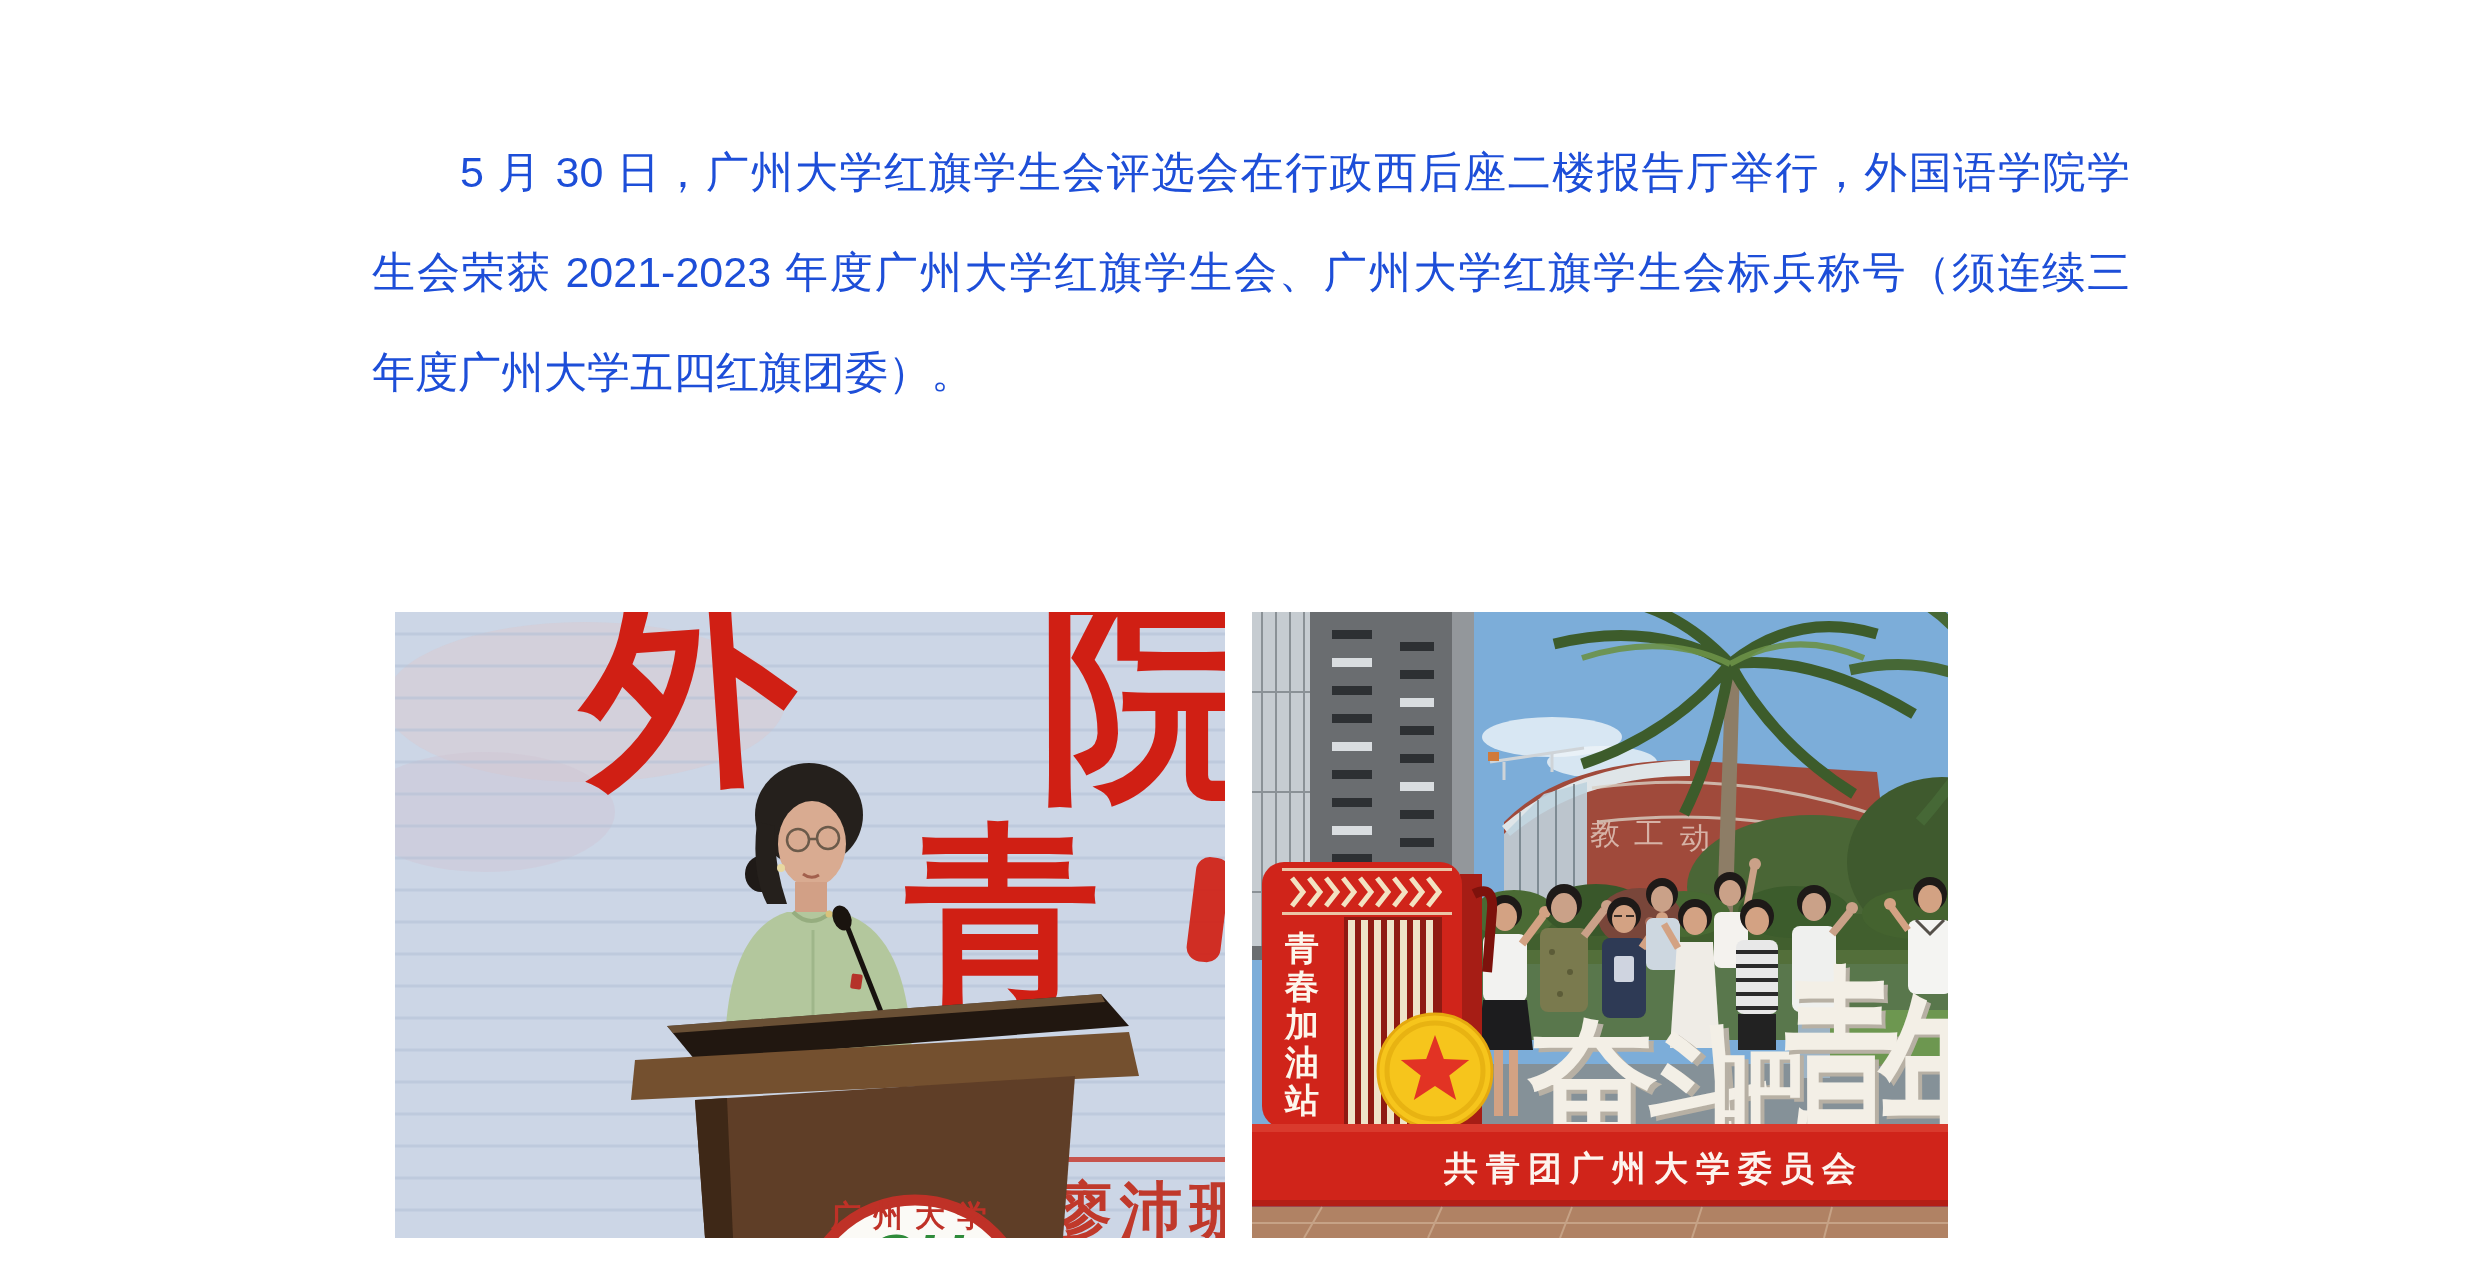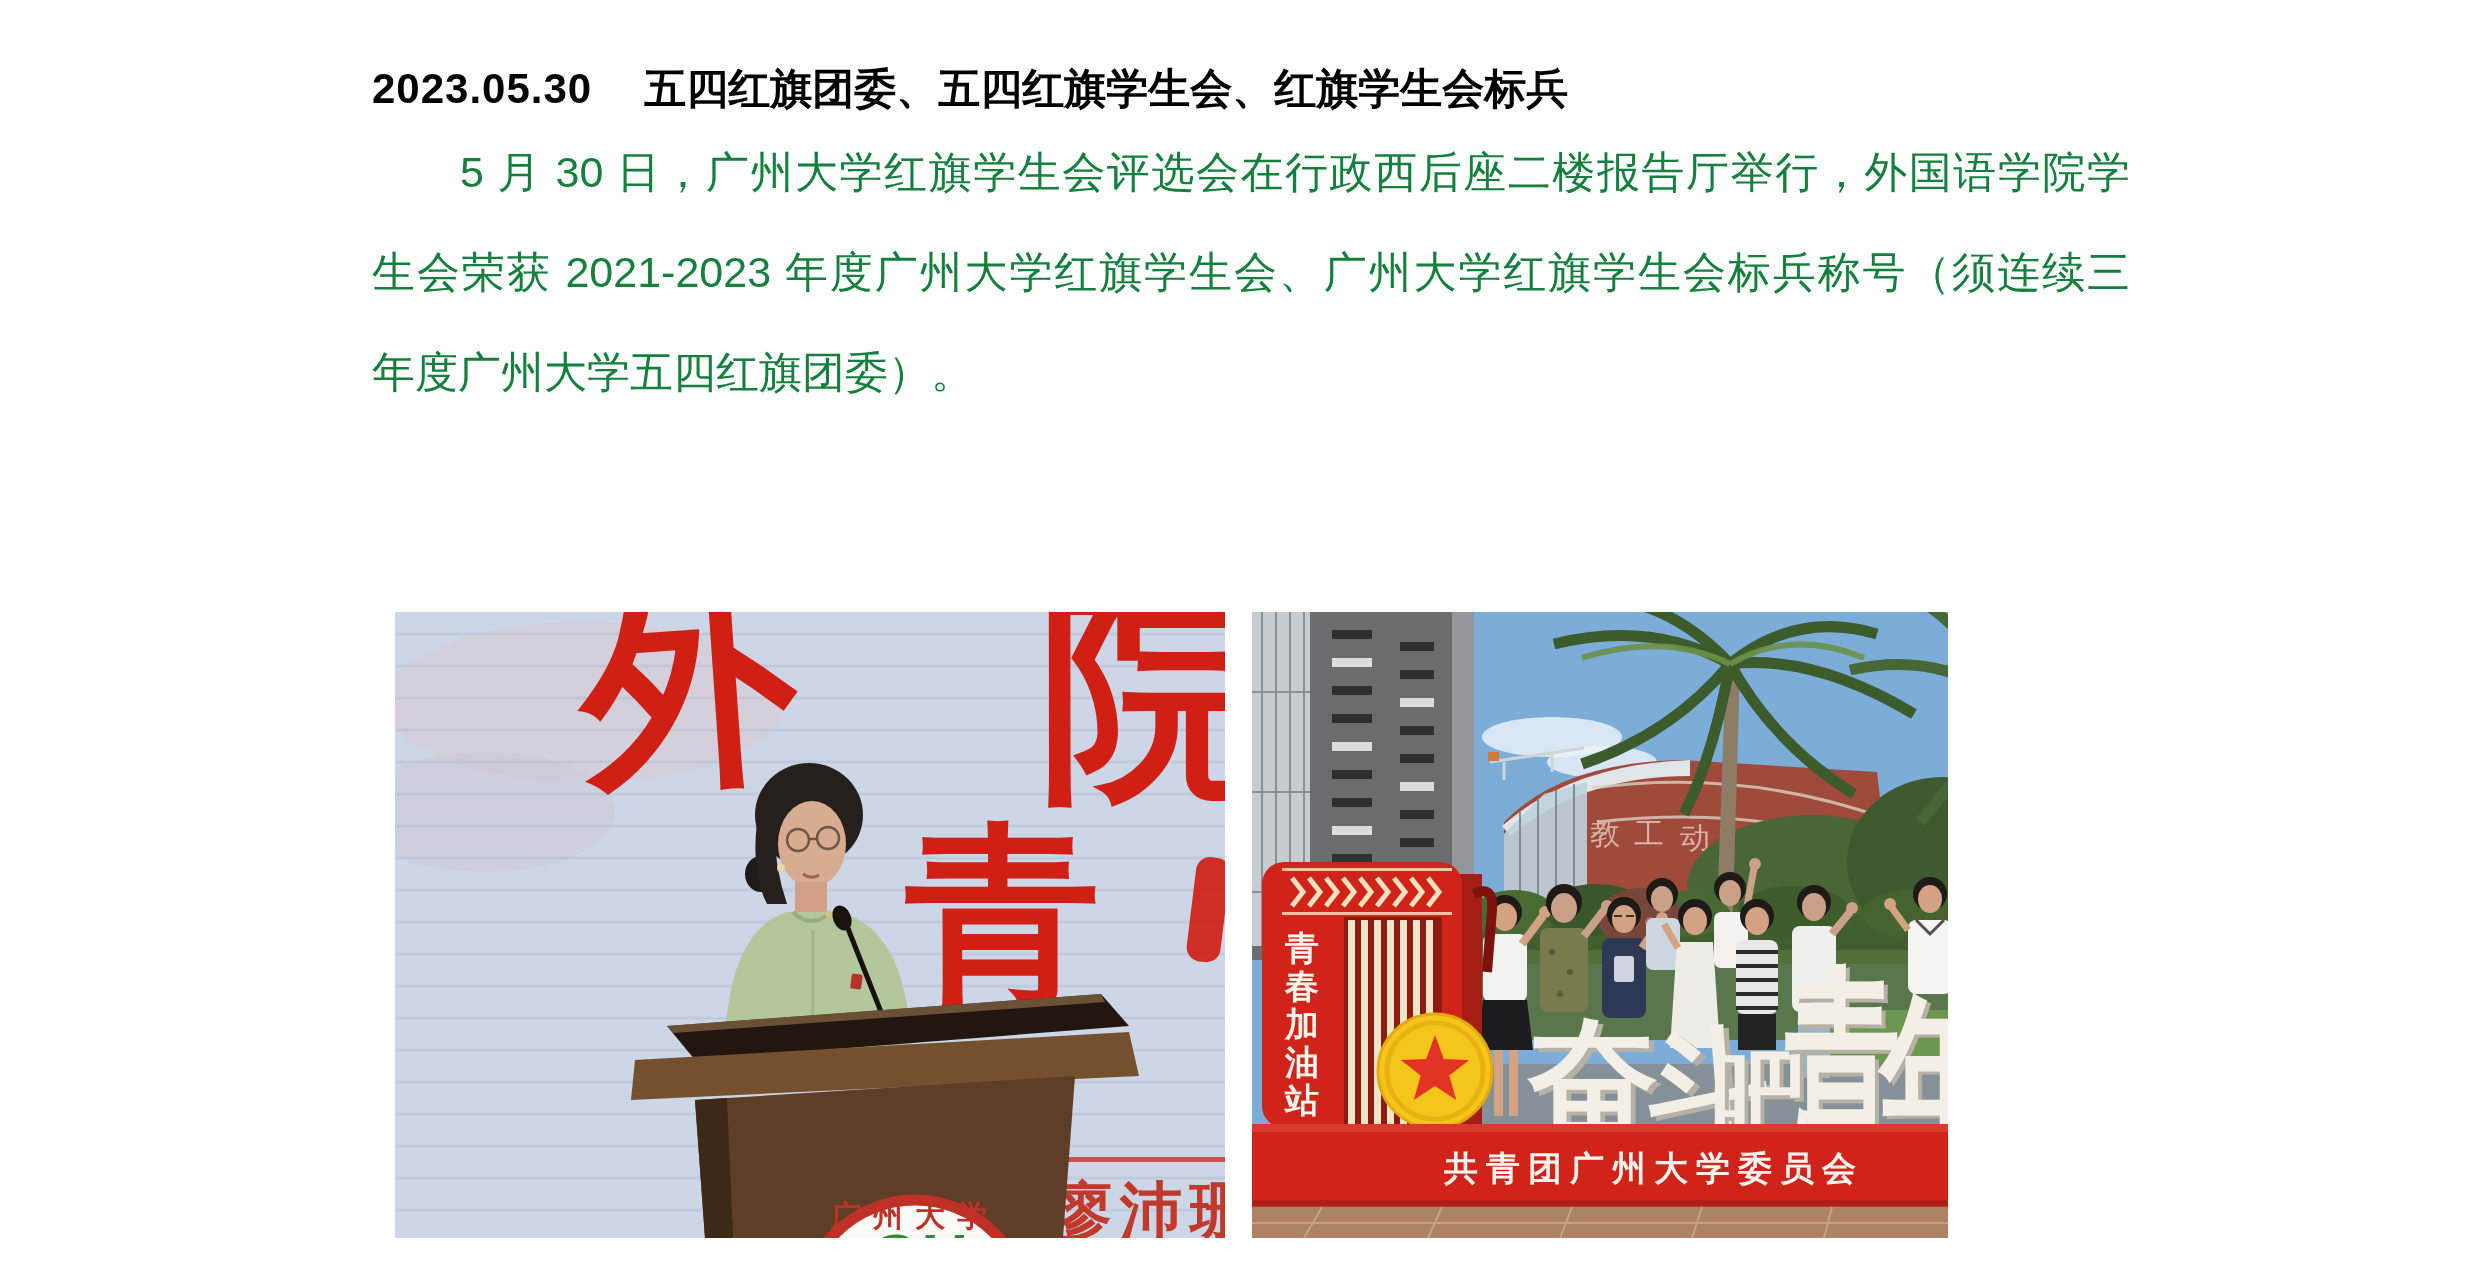--- a/index.html
+++ b/index.html
@@ -9,43 +9,39 @@
   }
   .doc-title{
     position:absolute;left:372px;top:36px;display:flex;align-items:baseline;
     font-weight:bold;font-size:42px;color:#000;line-height:1.2;white-space:nowrap;
   }
   .doc-title .date{margin-right:52px;letter-spacing:1px;}
   .para{position:absolute;left:372px;width:1758px;}
   .para-1{top:122px;}
   .para-2{top:424px;}
   .line{
-    height:100px;line-height:100px;font-size:43px;color:#15803d;
+    height:100px;line-height:100px;font-size:43px;color:#1d4ed8;
     text-align:left;overflow:hidden;
   }
   .line.full{text-align:justify;text-align-last:justify;}
   .line.indent{text-indent:88px;}
   .photos{position:absolute;top:612px;left:395px;width:1685px;height:626px;}
   .photo{
     position:absolute;top:0;height:626px;overflow:hidden;background:#dfe5ee;
   }
   .photo-left{left:0;width:830px;}
   .photo-right{left:857px;width:696px;}
   .photo svg{display:block;}
   svg text{font-family:"Liberation Sans",sans-serif;}
 </style>
 </head>
 <body>
 
 <div class="canvas">
 
-  <h1 class="doc-title">
-    <span class="date">2023.05.30</span>
-    <span class="head">五四红旗团委、五四红旗学生会、红旗学生会标兵</span>
-  </h1>
 
   <div class="para para-1">
     <div class="line full indent">5 月 30 日，广州大学红旗学生会评选会在行政西后座二楼报告厅举行，外国语学院学</div>
     <div class="line full">生会荣获 2021-2023 年度广州大学红旗学生会、广州大学红旗学生会标兵称号（须连续三</div>
     <div class="line">年度广州大学五四红旗团委）。</div>
   </div>
 
   <div class="para para-2">
   </div>
 

